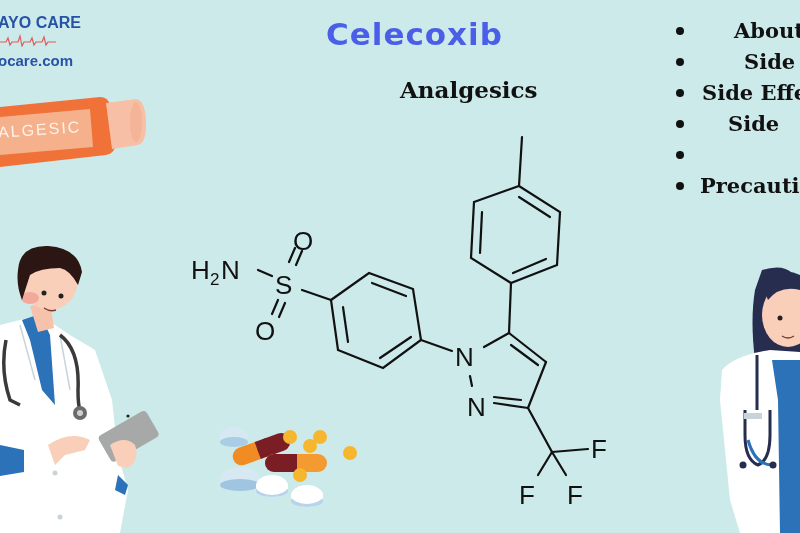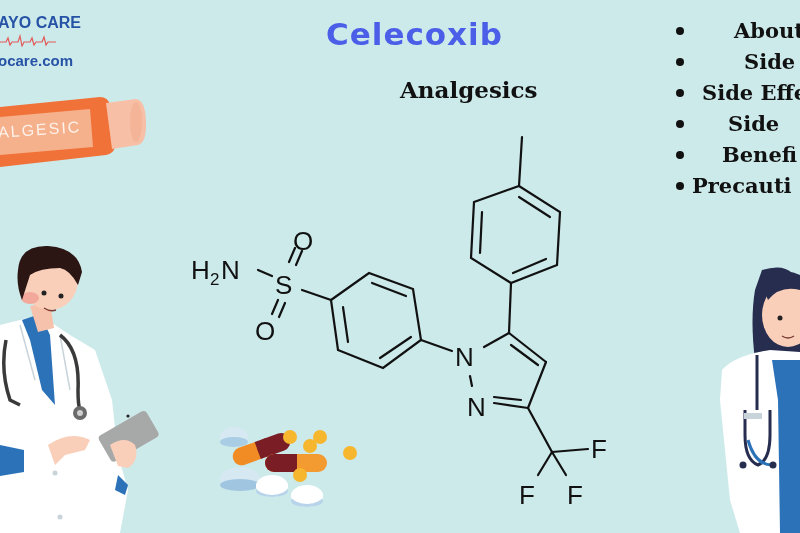--- a/index.html
+++ b/index.html
@@ -82,25 +82,24 @@
   <div class="toc-item">
     <span class="toc-bullet"></span>
     <span class="toc-label" style="left:26px">Side Effe</span>
   </div>
   <div class="toc-item">
     <span class="toc-bullet"></span>
     <span class="toc-label" style="left:52px">Side</span>
   </div>
   <div class="toc-item">
     <span class="toc-bullet"></span>
-    <span class="toc-label" style="left:46px">Benefi</span>
-  </div>
-  <div class="toc-item">
-    <span class="toc-bullet"></span>
-    <span class="toc-label" style="left:16px">Precauti</span>
+  </div>
+  <div class="toc-item">
+    <span class="toc-bullet"></span>
+    <span class="toc-label" style="left:24px">Precauti</span>
   </div>
 </div>
 
 <svg width="800" height="533" viewBox="0 0 800 533">
   <g stroke="#111" stroke-width="2.2" fill="none" stroke-linecap="round">
 
     <line x1="258" y1="270" x2="272" y2="276"></line>
 
     <line x1="289" y1="262" x2="295" y2="248"></line>
     <line x1="296" y1="265" x2="302" y2="251"></line>

